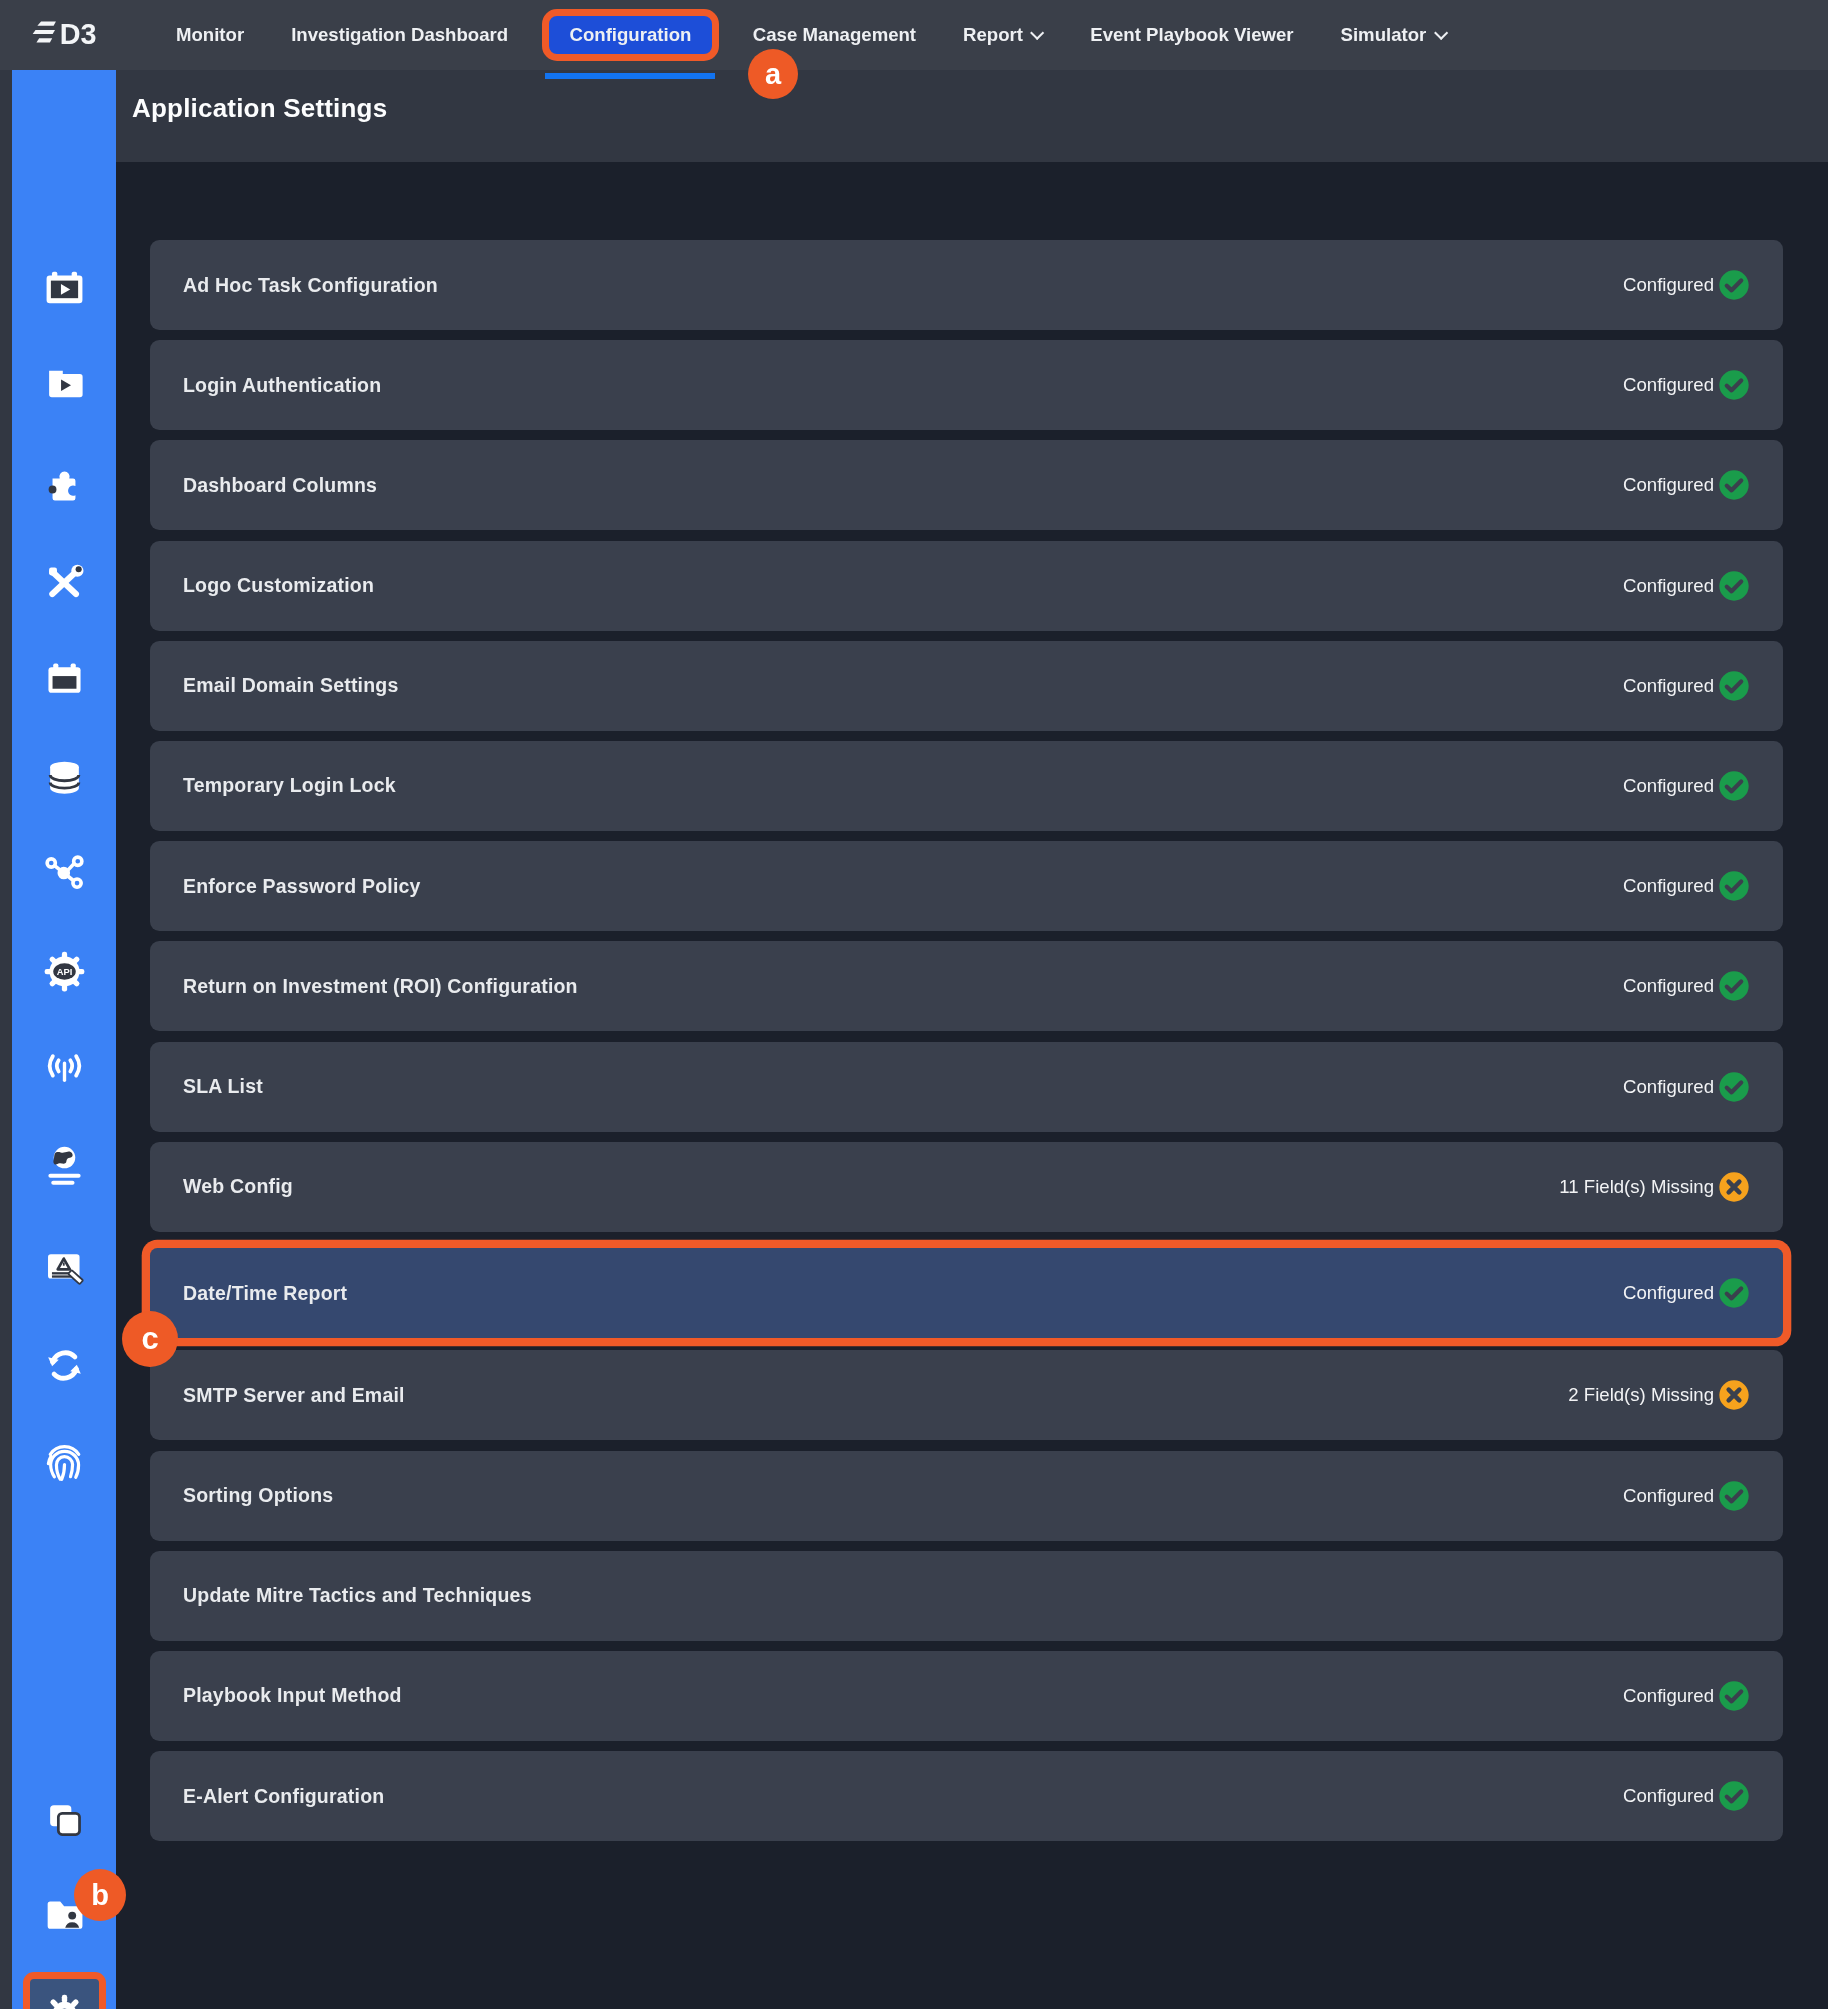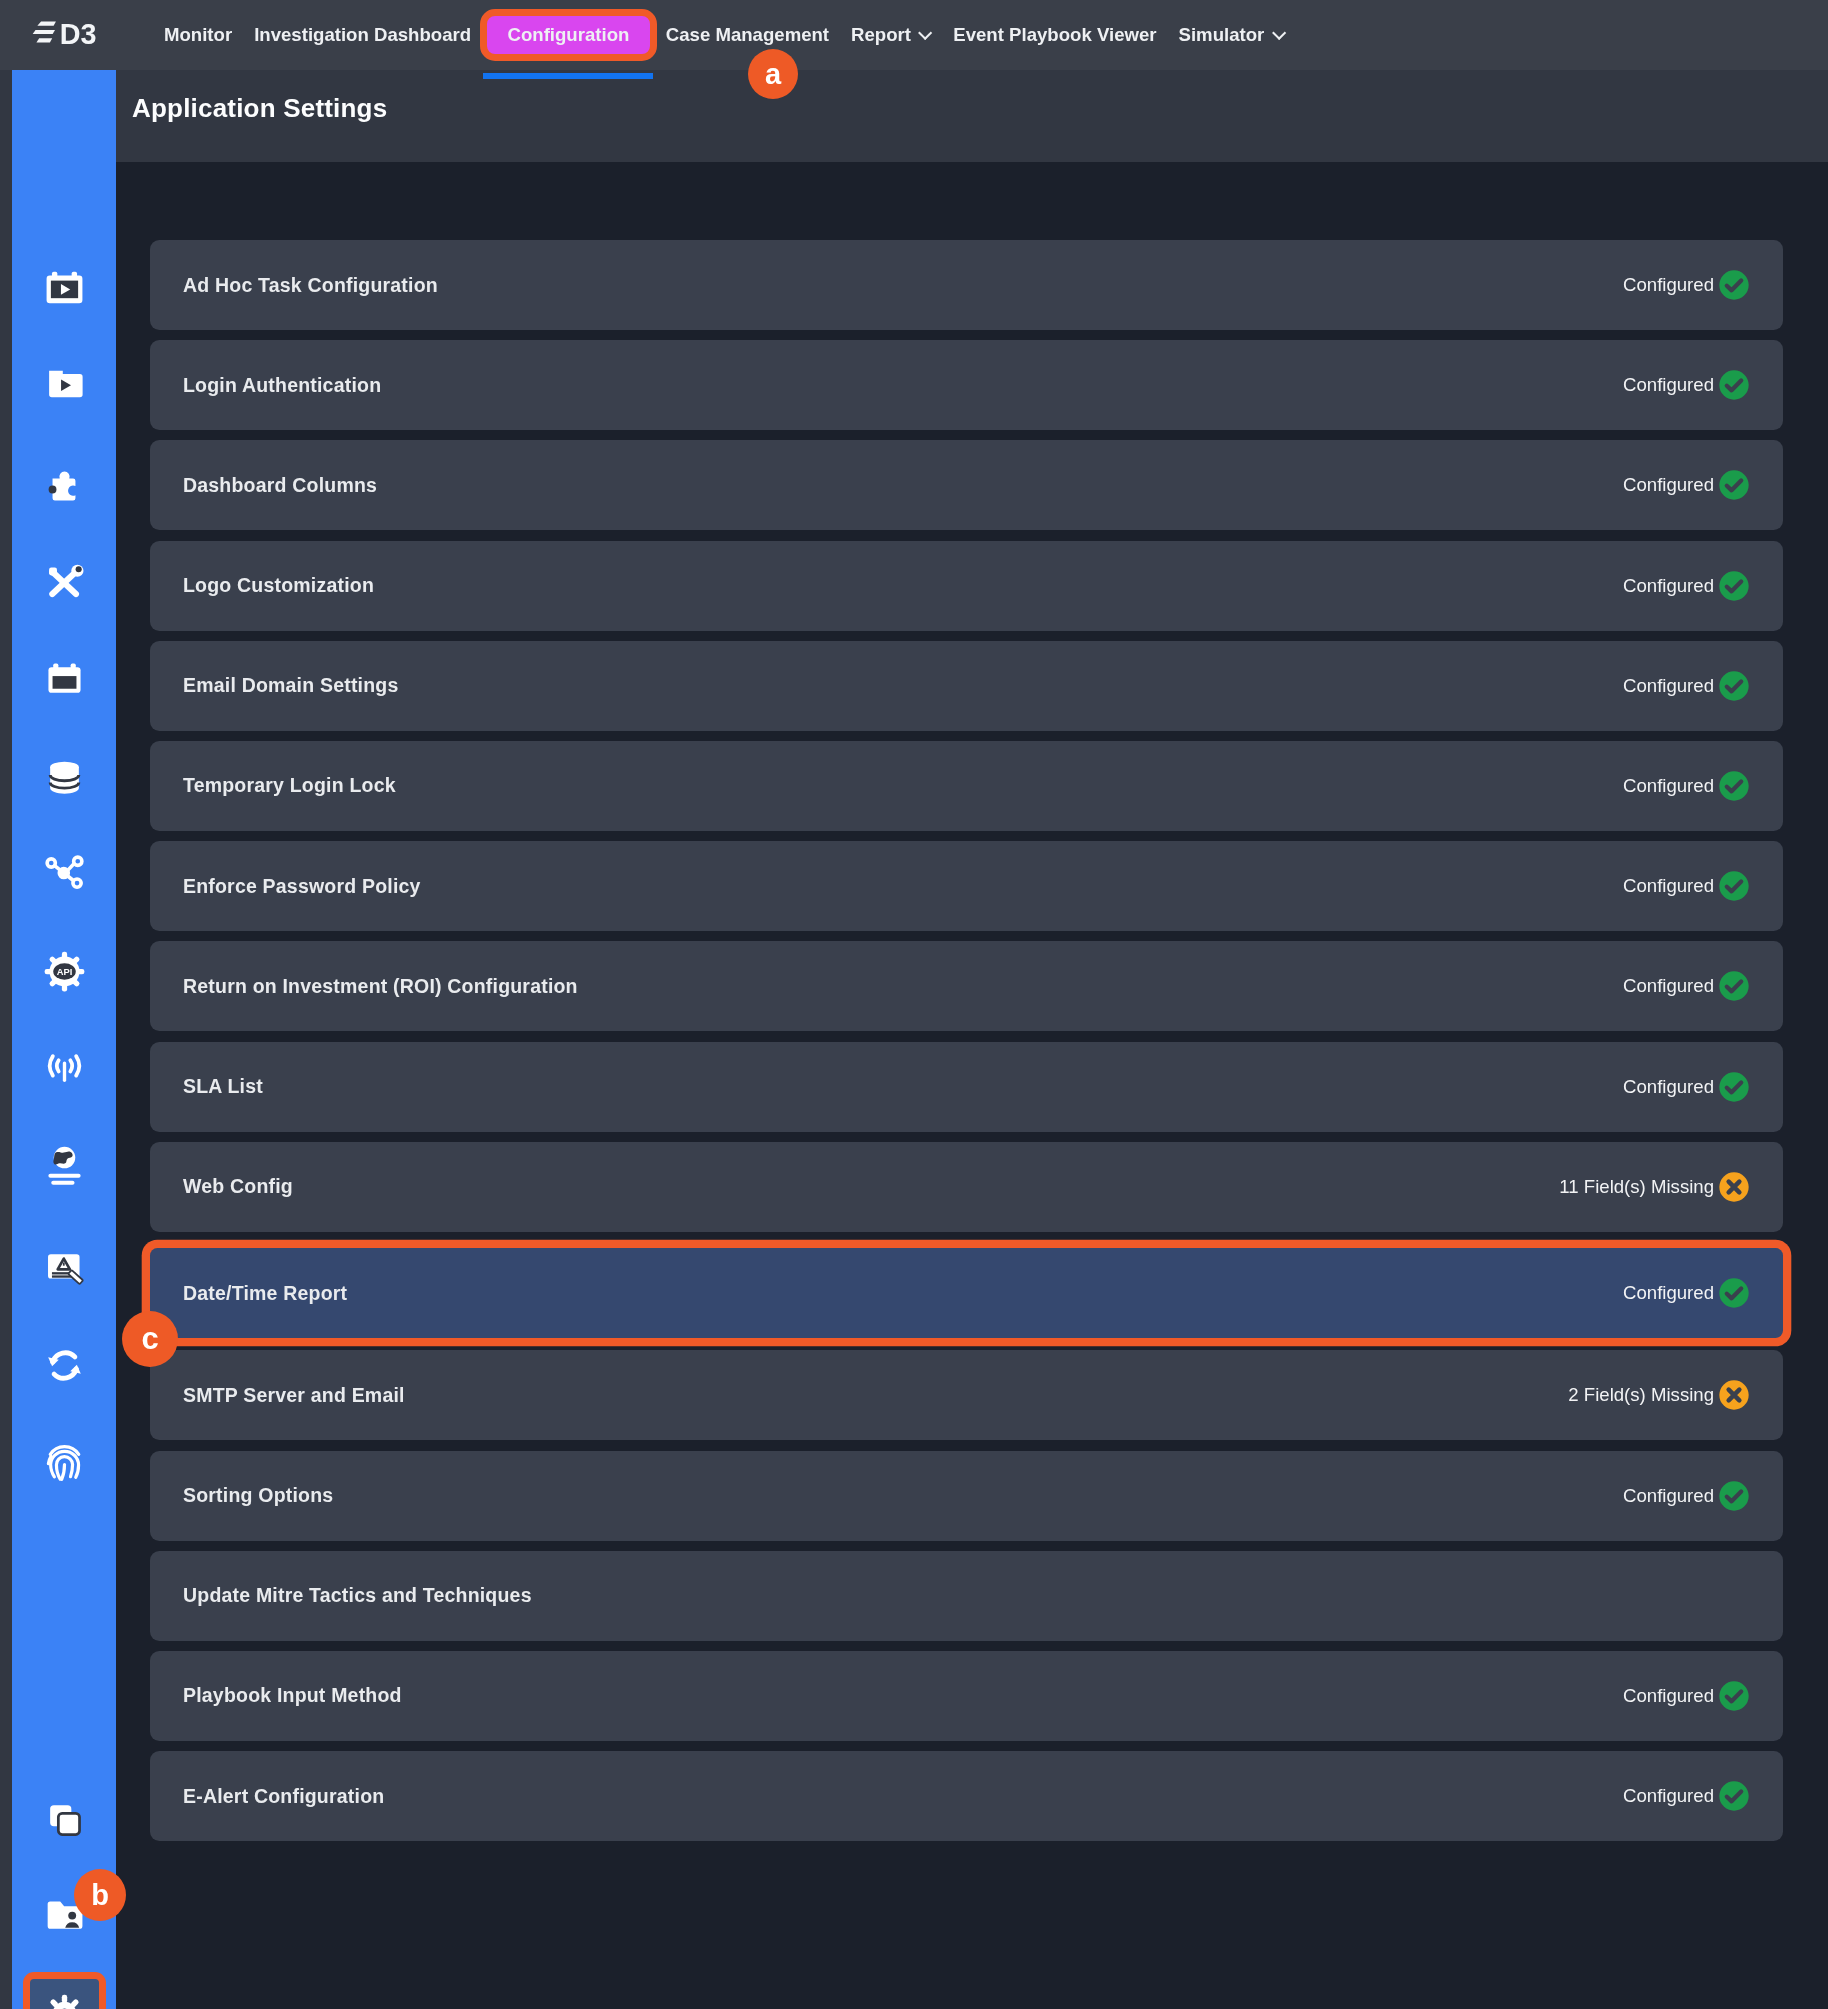--- a/index.html
+++ b/index.html
@@ -8,35 +8,35 @@
     position:relative;width:1828px;height:2009px;overflow:hidden;
     background:#323742;font-family:"Liberation Sans",sans-serif;
     -webkit-font-smoothing:antialiased;
   }
   
   .topnav{
     position:absolute;top:0;left:0;right:0;height:70px;background:#3a3f49;
     display:flex;align-items:center;padding-left:28px;z-index:20;
   }
   .logo{display:flex;align-items:center;margin-right:43px;flex:none;}
-  .nav-items{display:flex;align-items:center;gap:22px;}
+  .nav-items{display:flex;align-items:center;gap:47px;margin-left:12px;}
   .nav-item{
     position:relative;display:flex;align-items:center;gap:9.3px;
     color:#eef0f3;font-size:18.6px;font-weight:700;cursor:pointer;white-space:nowrap;
   }
   .nav-item .chevron{display:none;width:11px;height:11px;margin-top:-3.7px;}
   .nav-item.has-dropdown .chevron{display:inline-block;}
   .chevron::before{
     content:"";display:block;width:8.3px;height:8.3px;
     border-right:2.8px solid #eef0f3;border-bottom:2.8px solid #eef0f3;
     transform:rotate(45deg);
   }
   .nav-item.active{
     border:7.4px solid #f05a28;border-radius:15px;
-    padding:8.3px 20.4px;margin:-16px -13px;background:#d946ef;
+    padding:8.3px 20.4px;margin:-16px -13px;background:#1d4ed8;
   }
   .nav-item.active::after{ 
     content:"";position:absolute;left:-3.7px;bottom:-25px;width:170px;height:6.5px;
     background:#1273f0;
   }
   
   .header-band{position:absolute;top:70px;left:0;right:0;height:92px;background:#323742;}
   .page-title{
     position:absolute;top:93px;left:132px;
     color:#fcfdfe;font-size:26px;font-weight:700;letter-spacing:0.2px;

